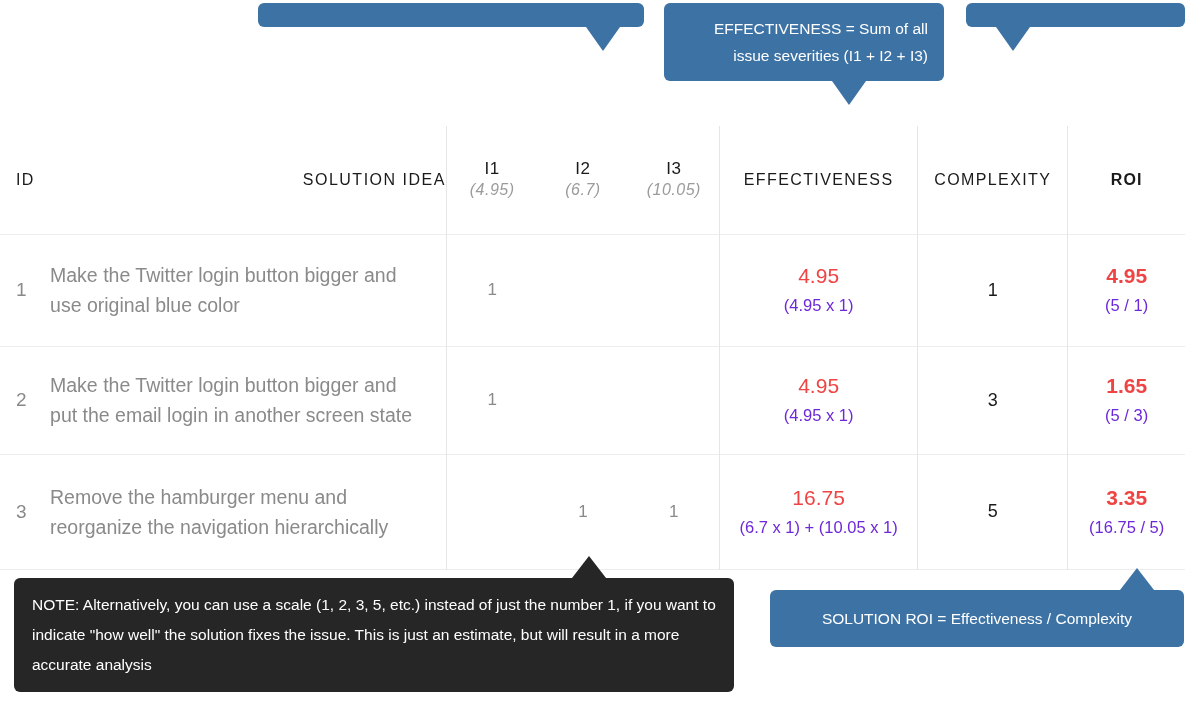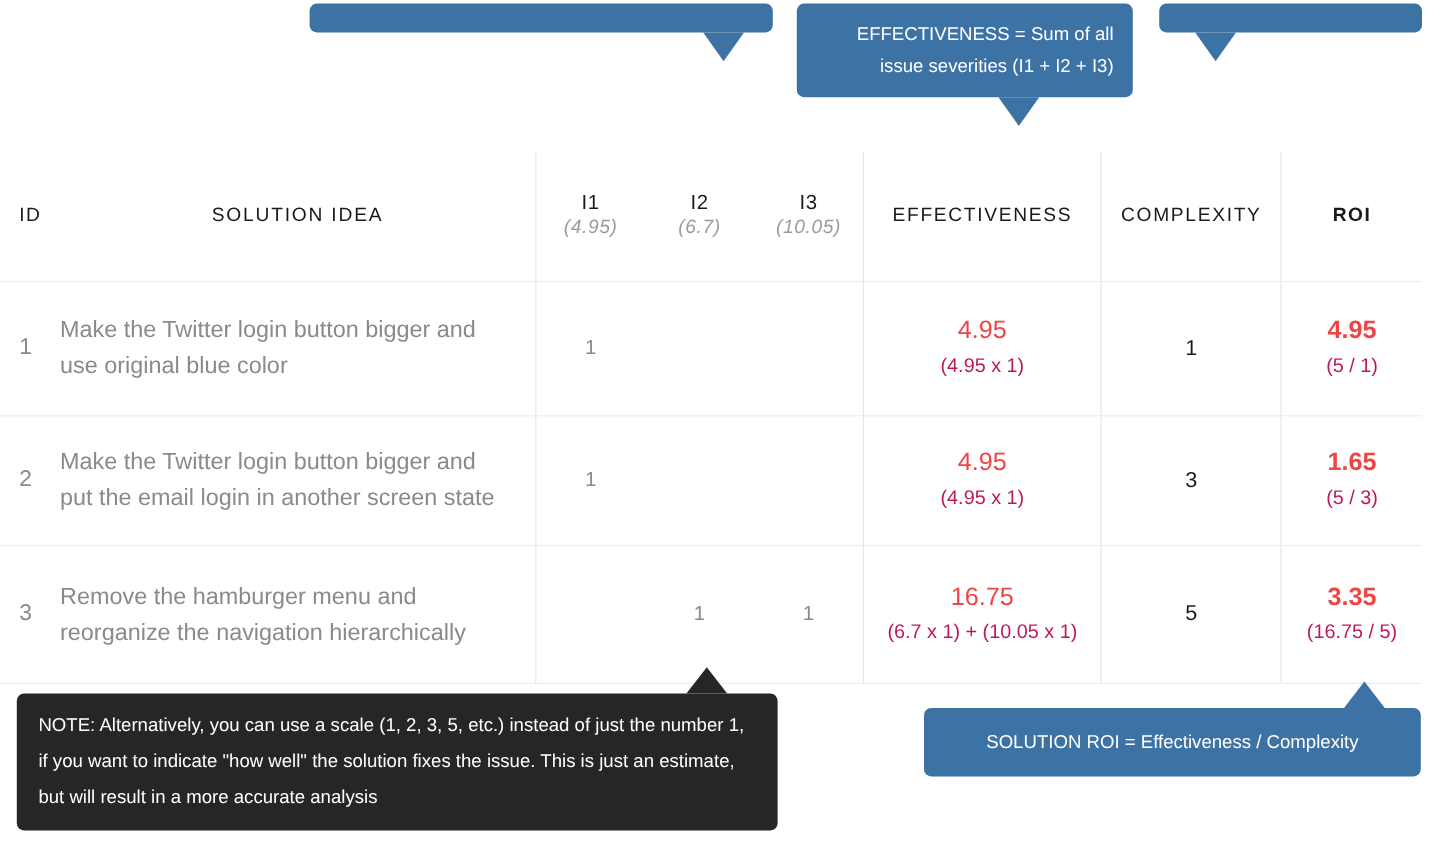--- a/index.html
+++ b/index.html
@@ -52,21 +52,21 @@
   #callout-severity  { left: 258px; top: 3px;  width: 386px; }
   #callout-severity .tail  { left: 328px; }
 
   #callout-effectiveness { left: 664px; top: 3px; width: 280px; text-align: right; }
   #callout-effectiveness .tail { left: 168px; }
 
   #callout-complexity { left: 966px; top: 3px; width: 219px; }
   #callout-complexity .tail { left: 30px; }
 
   #callout-note {
-    left: 14px; top: 578px; width: 634px;
+    left: 14px; top: 578px; width: 720px;
     font-size: 15.5px; line-height: 30px; padding: 12px 18px;
   }
   #callout-note .tail { left: 558px; }
 
   #callout-roi {
     left: 770px; top: 590px; width: 414px;
     text-align: center; padding: 15px 16px;
   }
   #callout-roi .tail { left: 350px; }
 
@@ -95,21 +95,21 @@
   
   thead th {
     height: 108px;
     font-weight: normal;
     color: #1a1a1a;
     font-size: 16px;
     letter-spacing: 1.4px;
     text-align: center;
   }
   th.h-id   { text-align: left; padding-left: 16px !important; letter-spacing: 1.2px; margin-left: 48px; }
-  th.h-idea { text-align: center; padding-left: 2px !important; letter-spacing: 1.5px; }
+  th.h-idea { text-align: right; padding-left: 2px !important; letter-spacing: 1.5px; }
   th.h-roi  { font-weight: bold; letter-spacing: 1.2px; }
 
   .hi-label { font-size: 17px; color: #1a1a1a; letter-spacing: .5px; line-height: 21px; }
   .hi-sub   { font-size: 16px; color: #9b9b9b; letter-spacing: .5px; line-height: 22px; font-style: italic; }
 
   
   .vsep-l { border-left: 1px solid #e6e6e6; }
 
   
   tbody tr { border-top: 1px solid #ededed; }
@@ -136,21 +136,21 @@
 
   .val-main {
     font-size: 21px;
     color: #ef4444;
     line-height: 30px;
     text-align: center;
   }
   .val-main.bold { font-weight: bold; }
   .val-sub {
     font-size: 16.5px;
-    color: #be185d;
+    color: #6d28d9;
     line-height: 28px;
   }
   td.c-cplx { font-size: 18px; color: #1a1a1a; }
 
   .row1 td { height: 112px; }
   .row2 td { height: 108px; }
   .row3 td { height: 115px; }
 </style>
 </head>
 <body>

